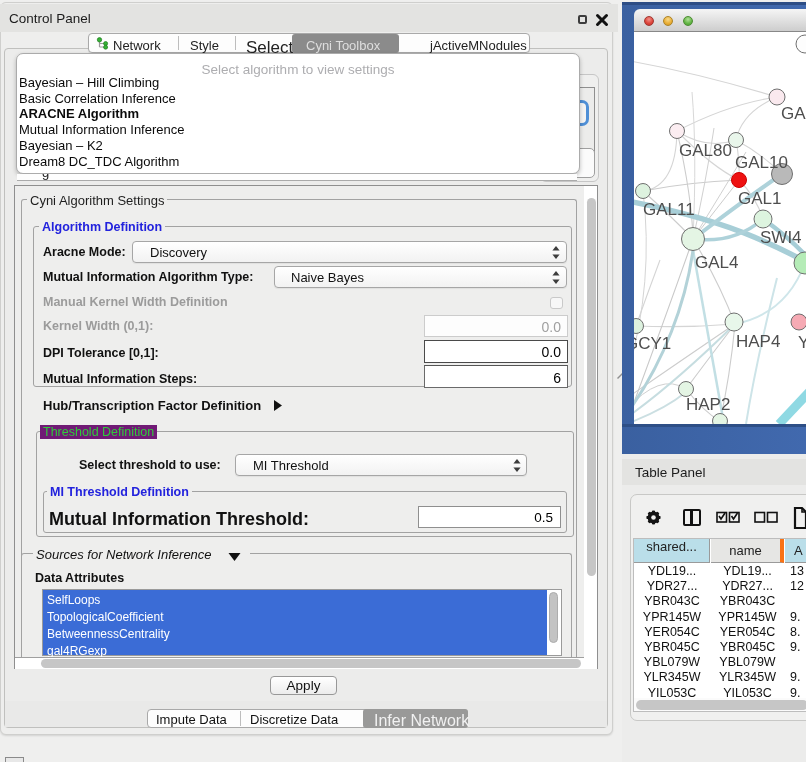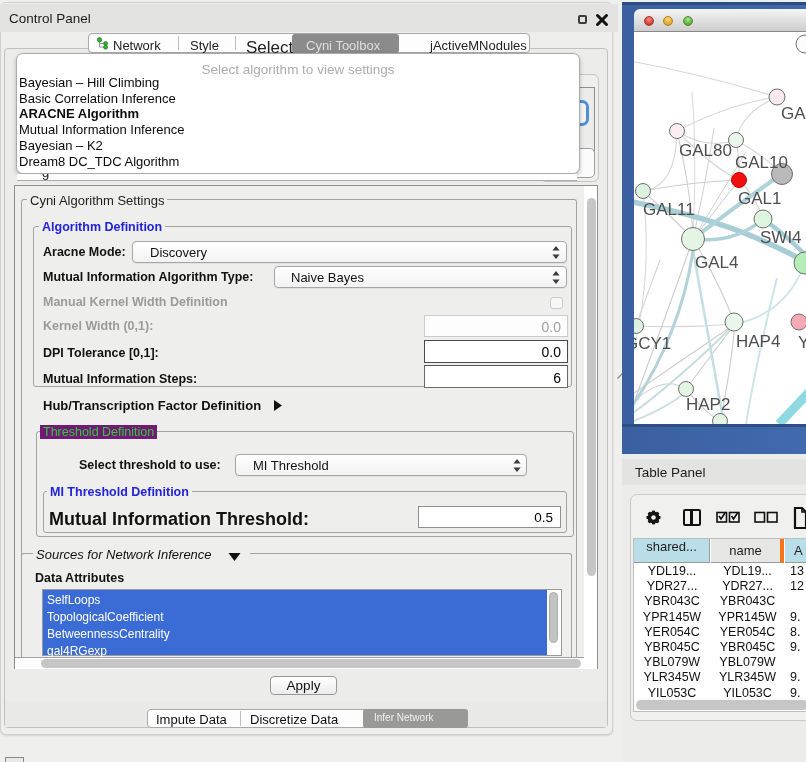--- a/index.html
+++ b/index.html
@@ -125,21 +125,21 @@
 
   <div class="abs" style="left:5px; top:701px; width:602px; height:26px; background:#e9e9e8;"></div>
 
   <div class="abs" style="left:270px; top:676px; width:67px; height:19px; background:linear-gradient(#ffffff,#ececec); border:1px solid #989898; border-radius:4px; text-align:center; font-size:13.5px; color:#111; padding-top:1px;">Apply</div>
 
   <div class="abs" style="left:147px; top:709px; width:321px; height:19px; background:#fdfdfd; border:1px solid #a9a9a9; border-radius:4px;"></div>
   <div class="abs" style="left:156px; top:712px; font-size:13px; color:#111;">Impute Data</div>
   <div class="abs" style="left:240px; top:711px; width:1px; height:15px; background:#bdbdbd;"></div>
   <div class="abs" style="left:250px; top:712px; font-size:13px; color:#111;">Discretize Data</div>
   <div class="abs" style="left:363px; top:709px; width:105px; height:19px; background:#999998; border-radius:3px;"></div>
-  <div class="abs" style="left:374px; top:712px; font-size:10px; color:#f1f1f1;">Infer Network</div>
+  <div class="abs" style="left:374px; top:712px; font-size:16px; color:#f1f1f1;">Infer Network</div>
 
   <div class="abs" style="left:16px; top:53px; width:564px; height:121px; background:#ffffff; border:1px solid #ababab; border-radius:7px; box-shadow:0 2px 4px rgba(0,0,0,0.25);"></div>
   <div class="abs" style="left:16px; top:62px; width:564px; text-align:center; font-size:13.5px; color:#adadb0;">Select algorithm to view settings</div>
   <div class="abs" style="left:19px; top:75px; font-size:13px; color:#0a0a0a; line-height:15.7px;">Bayesian – Hill Climbing<br>Basic Correlation Inference<br><b>ARACNE Algorithm</b><br>Mutual Information Inference<br>Bayesian – K2<br>Dream8 DC_TDC Algorithm</div>
 
   <div class="abs" style="left:17px; top:174px; width:560px; height:7px; background:#fdfdfd; border-bottom:1px solid #aaa; overflow:hidden;">
       <span style="position:absolute; left:25px; top:-9px; font-size:13px; color:#222;">g</span>
     </div>
 
   <svg class="abs" style="left:616px; top:371px;" width="9" height="9" viewBox="0 0 9 9">

